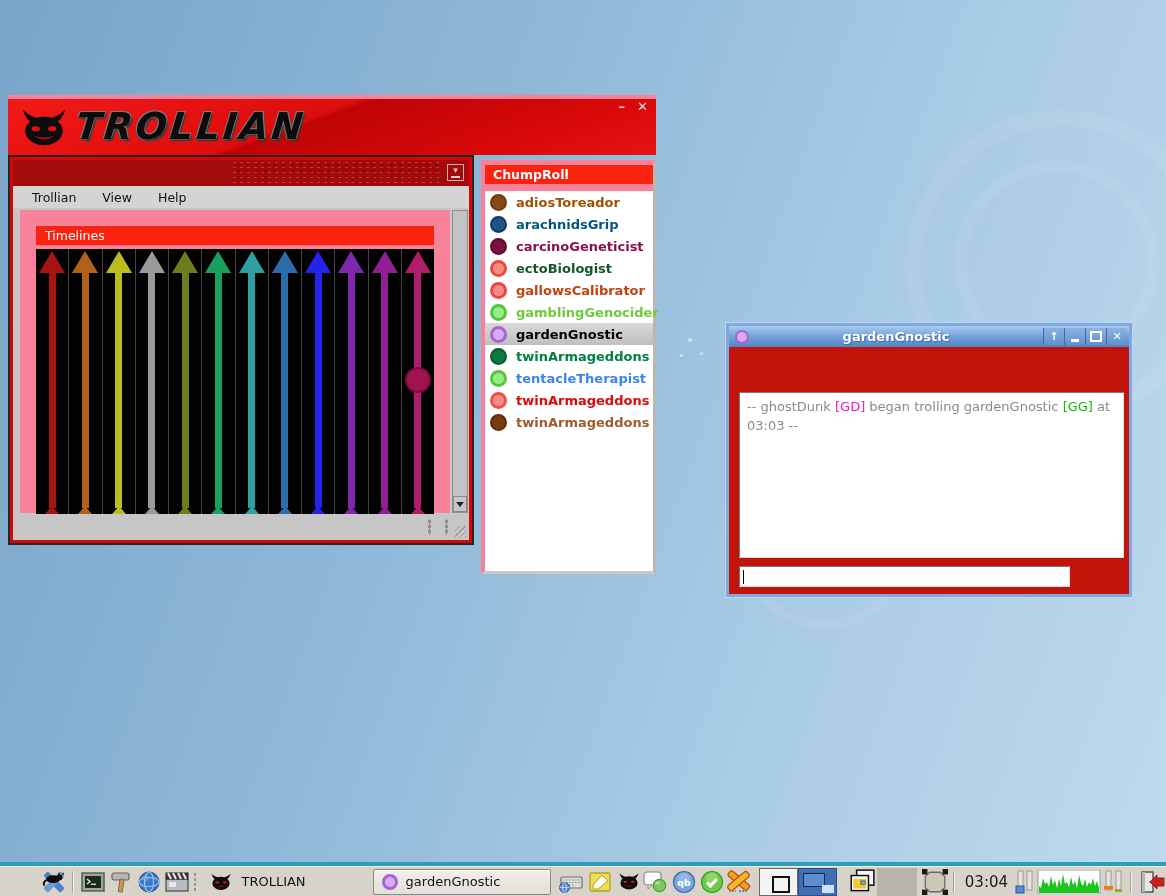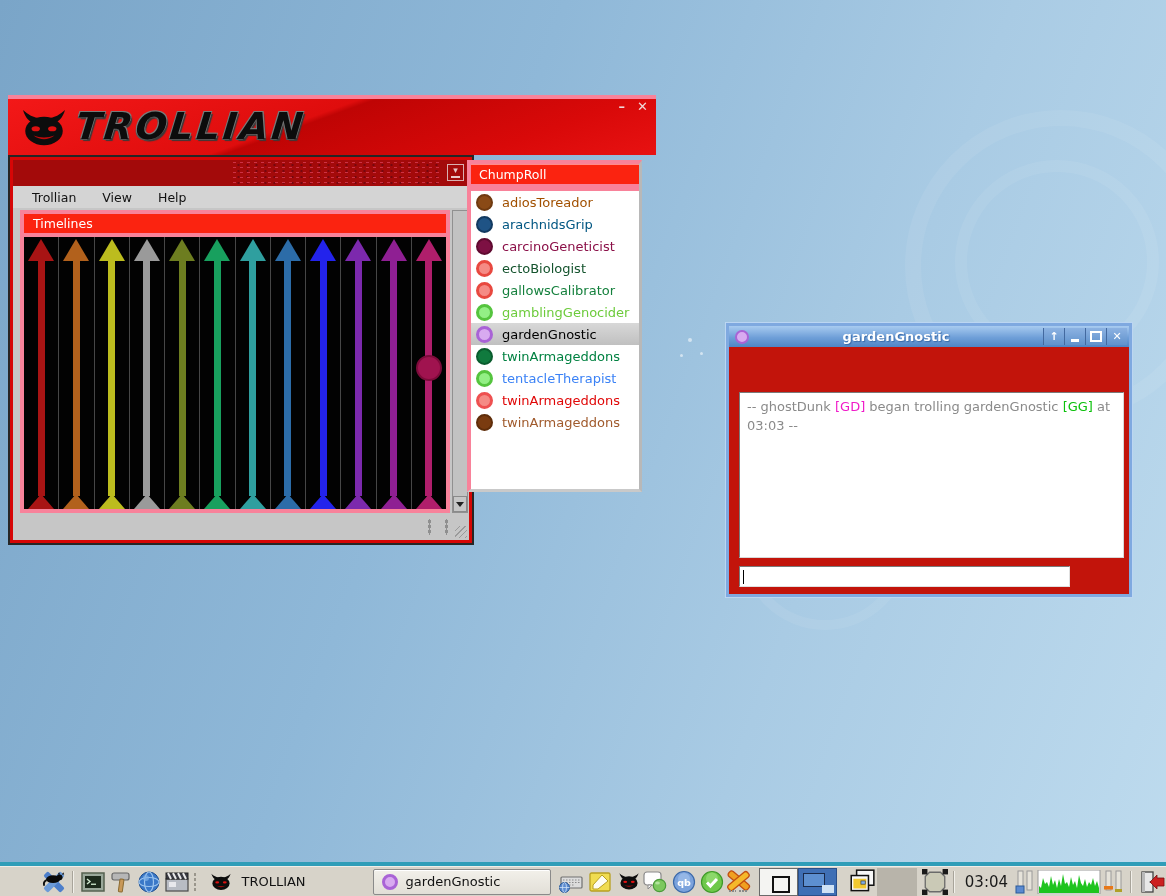--- a/index.html
+++ b/index.html
@@ -28,21 +28,21 @@
   .tl-titlebar::before{content:"";position:absolute;right:28px;top:0;width:46%;height:100%;opacity:.85;
     background-image:radial-gradient(#d43a50 1.2px,transparent 1.3px),radial-gradient(#6e0710 1.2px,transparent 1.3px);
     background-size:7px 5px,9px 6px;background-position:0 0,3px 2px;}
   .shade-btn{position:absolute;right:5px;top:4px;width:17px;height:17px;box-sizing:border-box;
     border:1px solid #d8b0b0;color:#e8c8c8;font-size:9px;line-height:11px;text-align:center;}
   .shade-btn .bar{display:block;margin:0 auto;width:9px;height:2px;background:#e8c8c8;}
   .tl-menubar{position:absolute;left:0;top:26px;right:0;height:22px;background:#d4d4d4;
     display:flex;align-items:center;padding-left:6px;box-sizing:border-box;}
   .tl-menubar span{font-size:12.5px;color:#111;padding:2px 13px;}
   .pink-frame{position:absolute;left:7px;top:50px;width:430px;height:303px;background:#f8829a;
-    padding:4px;box-sizing:border-box;}
+    padding:16px;box-sizing:border-box;}
   .tl-header{height:19px;background:#fb2310;color:#fff;font-size:12.5px;line-height:19px;padding-left:9px;}
   .canvas{position:relative;margin-top:4px;height:272px;background:#020202;display:flex;}
   .tcol{position:relative;flex:1;border-right:1px solid #464646;}
   .tcol:last-child{border-right:none;}
   .ah{position:absolute;top:2px;left:50%;margin-left:-13px;width:0;height:0;
     border-left:13px solid transparent;border-right:13px solid transparent;border-bottom:22px solid #888;}
   .stem{position:absolute;top:22px;bottom:13px;left:50%;width:7px;margin-left:-3.5px;}
   .bt{position:absolute;bottom:0;left:50%;margin-left:-13px;width:0;height:0;
     border-left:13px solid transparent;border-right:13px solid transparent;border-bottom:15px solid #888;}
   .tmark{position:absolute;top:118px;left:50%;width:26px;height:26px;margin-left:-13px;border-radius:50%;
@@ -53,22 +53,22 @@
     display:flex;align-items:center;justify-content:center;}
   .vs-btn.down{bottom:0;}
   .vs-btn i{width:0;height:0;border-left:4px solid transparent;border-right:4px solid transparent;border-top:5px solid #222;}
   .tl-statusbar{position:absolute;left:0;right:0;bottom:0;height:26px;background:#c6c6c6;}
   .sdots{position:absolute;top:5px;width:3px;height:16px;
     background-image:radial-gradient(#8f8f8f 1.2px,transparent 1.3px);background-size:3px 5px;}
   .grip{position:absolute;right:2px;bottom:2px;width:12px;height:12px;
     background:repeating-linear-gradient(135deg,transparent 0 3px,#9a9a9a 3px 4px);}
 
   
-  .chump{position:absolute;left:467px;top:160px;width:175px;height:332px;box-sizing:border-box;background:#fff;
-    border-left:4px solid #f8829a;border-top:4px solid #f8829a;border-right:3px solid #b8b8b8;border-bottom:3px solid #c9c9c9;}
+  .chump{position:absolute;left:481px;top:160px;width:175px;height:414px;box-sizing:border-box;background:#fff;
+    border-left:4px solid #f8829a;border-top:4px solid #f8829a;border-right:3px solid #b8b8b8;border-bottom:3px solid #c9c9c9;font-weight:bold;}
   .chump-header{height:20px;background:#fb2310;color:#fff;font-size:12.5px;line-height:20px;padding-left:8px;
     border-top:1px solid #ff8a8a;box-sizing:border-box;}
   .chump-pink{height:7px;background:#f8829a;}
   .crow{display:flex;align-items:center;height:22px;padding-left:5px;gap:9px;cursor:default;}
   .crow.selected{background:linear-gradient(#d8d8d8,#c0c0c0);}
   .dot{width:17px;height:17px;border-radius:50%;box-sizing:border-box;flex:0 0 17px;}
   .dot.solid{border-width:2px;border-style:solid;}
   .dot.ring{border-width:3px;border-style:solid;}
   .crow .lbl{font-size:13px;white-space:nowrap;}
 
@@ -254,21 +254,21 @@
         <div class="crow" data-interactable="true">
           <span class="dot solid" data-interactable="false" style="border-color: rgb(95, 10, 48); background: rgb(125, 16, 67);"></span>
           <span class="lbl" data-interactable="false" style="color: rgb(139, 16, 72);">carcinoGeneticist</span>
         </div>
         <div class="crow" data-interactable="true">
           <span class="dot ring" data-interactable="false" style="border-color: rgb(232, 72, 63); background: rgb(245, 139, 133);"></span>
           <span class="lbl" data-interactable="false" style="color: #14532d;">ectoBiologist</span>
         </div>
         <div class="crow" data-interactable="true">
           <span class="dot ring" data-interactable="false" style="border-color: rgb(232, 72, 63); background: rgb(245, 139, 133);"></span>
-          <span class="lbl" data-interactable="false" style="color: #15803d;">gallowsCalibrator</span>
+          <span class="lbl" data-interactable="false" style="color: #c2410c;">gallowsCalibrator</span>
         </div>
         <div class="crow" data-interactable="true">
           <span class="dot ring" data-interactable="false" style="border-color: rgb(85, 196, 62); background: rgb(147, 239, 133);"></span>
           <span class="lbl" data-interactable="false" style="color: rgb(109, 203, 60);">gamblingGenocider</span>
         </div>
         <div class="crow selected" data-interactable="true">
           <span class="dot ring" data-interactable="false" style="border-color: rgb(169, 99, 214); background: rgb(216, 170, 240);"></span>
           <span class="lbl" data-interactable="false" style="color: rgb(0, 0, 0);">gardenGnostic</span>
         </div>
         <div class="crow" data-interactable="true">

